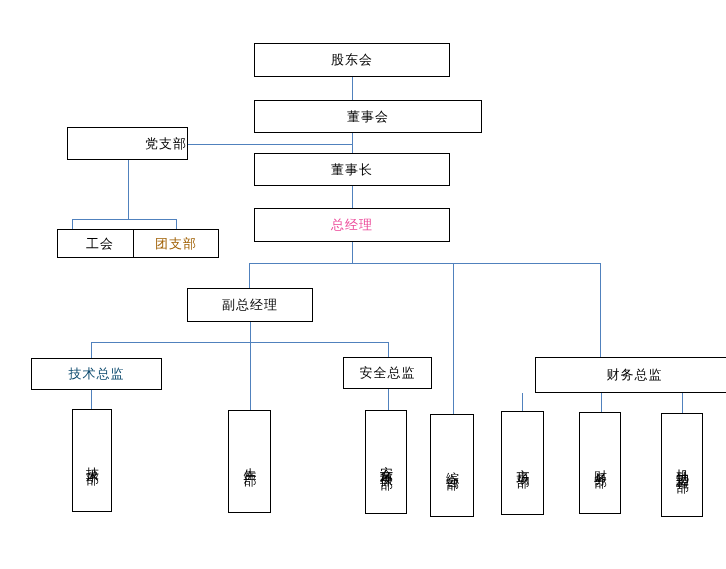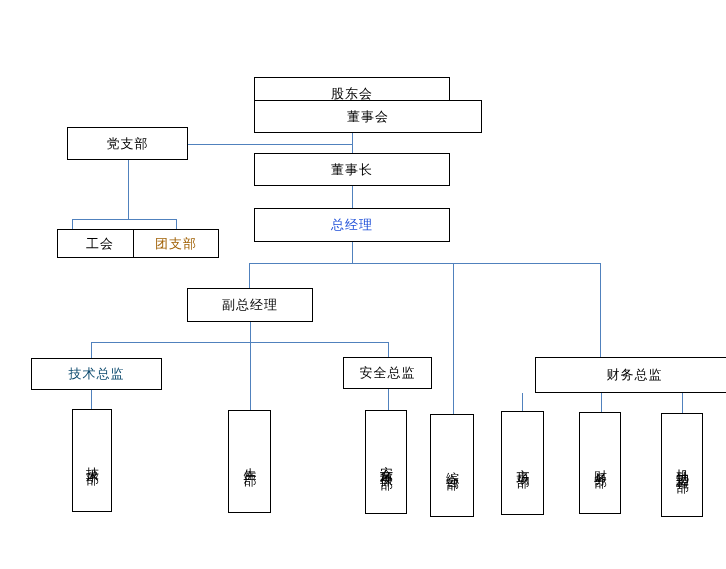--- a/index.html
+++ b/index.html
@@ -60,33 +60,33 @@
     <div class="connector" style="left: 250px; top: 322px; width: 1px; height: 20px; background: rgb(80, 129, 189);"></div>
     <div class="connector" style="left: 91px; top: 342px; width: 297px; height: 1px; background: rgb(80, 129, 189);"></div>
     <div class="connector" style="left: 91px; top: 342px; width: 1px; height: 16px; background: rgb(80, 129, 189);"></div>
     <div class="connector" style="left: 250px; top: 342px; width: 1px; height: 68px; background: rgb(80, 129, 189);"></div>
     <div class="connector" style="left: 388px; top: 342px; width: 1px; height: 15px; background: rgb(80, 129, 189);"></div>
     <div class="connector" style="left: 91px; top: 390px; width: 1px; height: 19px; background: rgb(80, 129, 189);"></div>
     <div class="connector" style="left: 388px; top: 389px; width: 1px; height: 21px; background: rgb(80, 129, 189);"></div>
     <div class="connector" style="left: 522px; top: 393px; width: 1px; height: 18px; background: rgb(80, 129, 189);"></div>
     <div class="connector" style="left: 601px; top: 393px; width: 1px; height: 19px; background: rgb(80, 129, 189);"></div>
     <div class="connector" style="left: 682px; top: 393px; width: 1px; height: 20px; background: rgb(80, 129, 189);"></div>
-    <div class="node" style="left: 254px; top: 43px; width: 196px; height: 34px; border-color: rgb(0, 0, 0); background: rgb(255, 255, 255); color: rgb(0, 0, 0); margin-top: 34px;">
+    <div class="node" style="left: 254px; top: 43px; width: 196px; height: 34px; border-color: rgb(0, 0, 0); background: rgb(255, 255, 255); color: rgb(0, 0, 0);">
       <span>股东会</span>
     </div>
     <div class="node" style="left: 254px; top: 100px; width: 228px; height: 33px; border-color: rgb(0, 0, 0); background: rgb(255, 255, 255); color: rgb(0, 0, 0);">
       <span>董事会</span>
     </div>
-    <div class="node" style="left: 67px; top: 127px; width: 121px; height: 33px; border-color: rgb(0, 0, 0); background: rgb(255, 255, 255); color: rgb(0, 0, 0);">
+    <div class="node" style="left: 67px; top: 127px; width: 121px; height: 33px; border-color: rgb(0, 0, 0); background: rgb(255, 255, 255); color: rgb(0, 0, 0); justify-content: flex-end;">
       <span>党支部</span>
     </div>
     <div class="node" style="left: 254px; top: 153px; width: 196px; height: 33px; border-color: rgb(0, 0, 0); background: rgb(255, 255, 255); color: rgb(0, 0, 0);">
       <span>董事长</span>
     </div>
-    <div class="node" style="left: 254px; top: 208px; width: 196px; height: 34px; border-color: rgb(0, 0, 0); background: rgb(255, 255, 255); color: #1d4ed8;">
+    <div class="node" style="left: 254px; top: 208px; width: 196px; height: 34px; border-color: rgb(0, 0, 0); background: rgb(255, 255, 255); color: #ec4899;">
       <span>总经理</span>
     </div>
     <div class="node" style="left: 29px; top: 229px; width: 86px; height: 29px; border-color: rgb(0, 0, 0); background: rgb(255, 255, 255); color: rgb(0, 0, 0); margin-left: 28px;">
       <span>工会</span>
     </div>
     <div class="node" style="left: 133px; top: 229px; width: 86px; height: 29px; border-color: rgb(0, 0, 0); background: rgb(255, 255, 255); color: #a16207;">
       <span>团支部</span>
     </div>
     <div class="node" style="left: 187px; top: 288px; width: 126px; height: 34px; border-color: rgb(0, 0, 0); background: rgb(255, 255, 255); color: rgb(0, 0, 0);">
       <span>副总经理</span>

